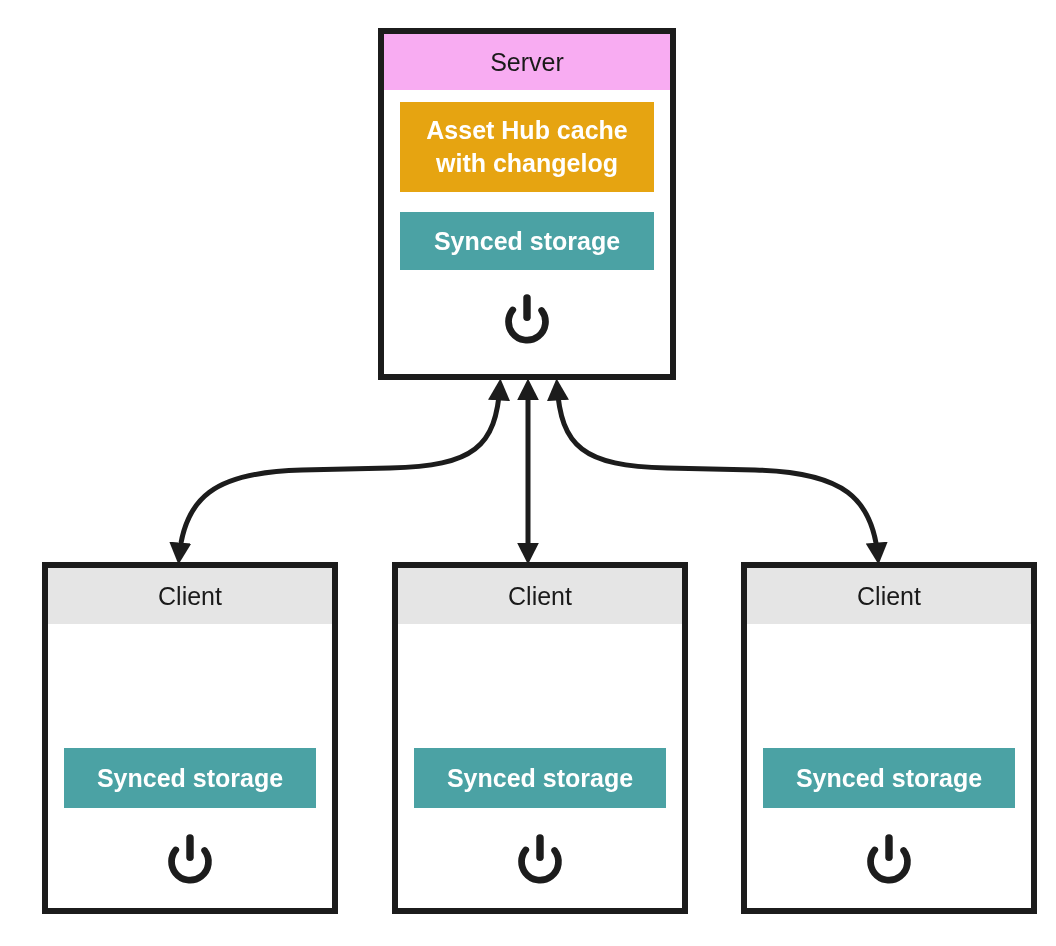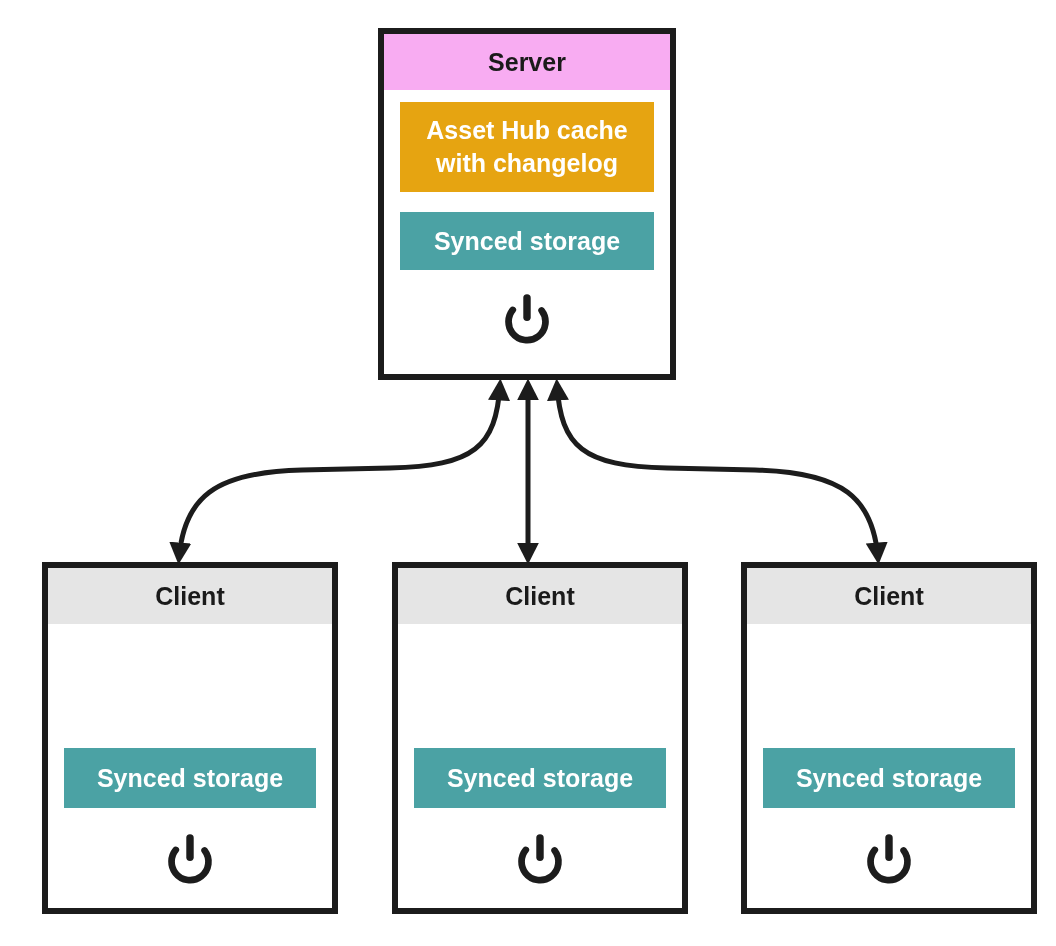--- a/index.html
+++ b/index.html
@@ -43,21 +43,21 @@
   .node-client { top: 562px; width: 296px; height: 352px; margin-left: 12px; }
   .node-client.pos-left   { left: 30px; }
   .node-client.pos-middle { left: 380px; }
   .node-client.pos-right  { left: 729px; }
 
   .node-header {
     height: 56px;
     line-height: 56px;
     text-align: center;
     font-size: 25px;
-    font-weight: 700;
+    font-weight: 400;
     color: var(--header-text, #1a1a1a);
   }
   .node-server .node-header { background: var(--server-header, #f8acf2); }
   .node-client .node-header { background: var(--client-header, #e5e5e5); }
 
   .label-box {
     margin: 0 16px;
     display: flex;
     align-items: center;
     justify-content: center;

